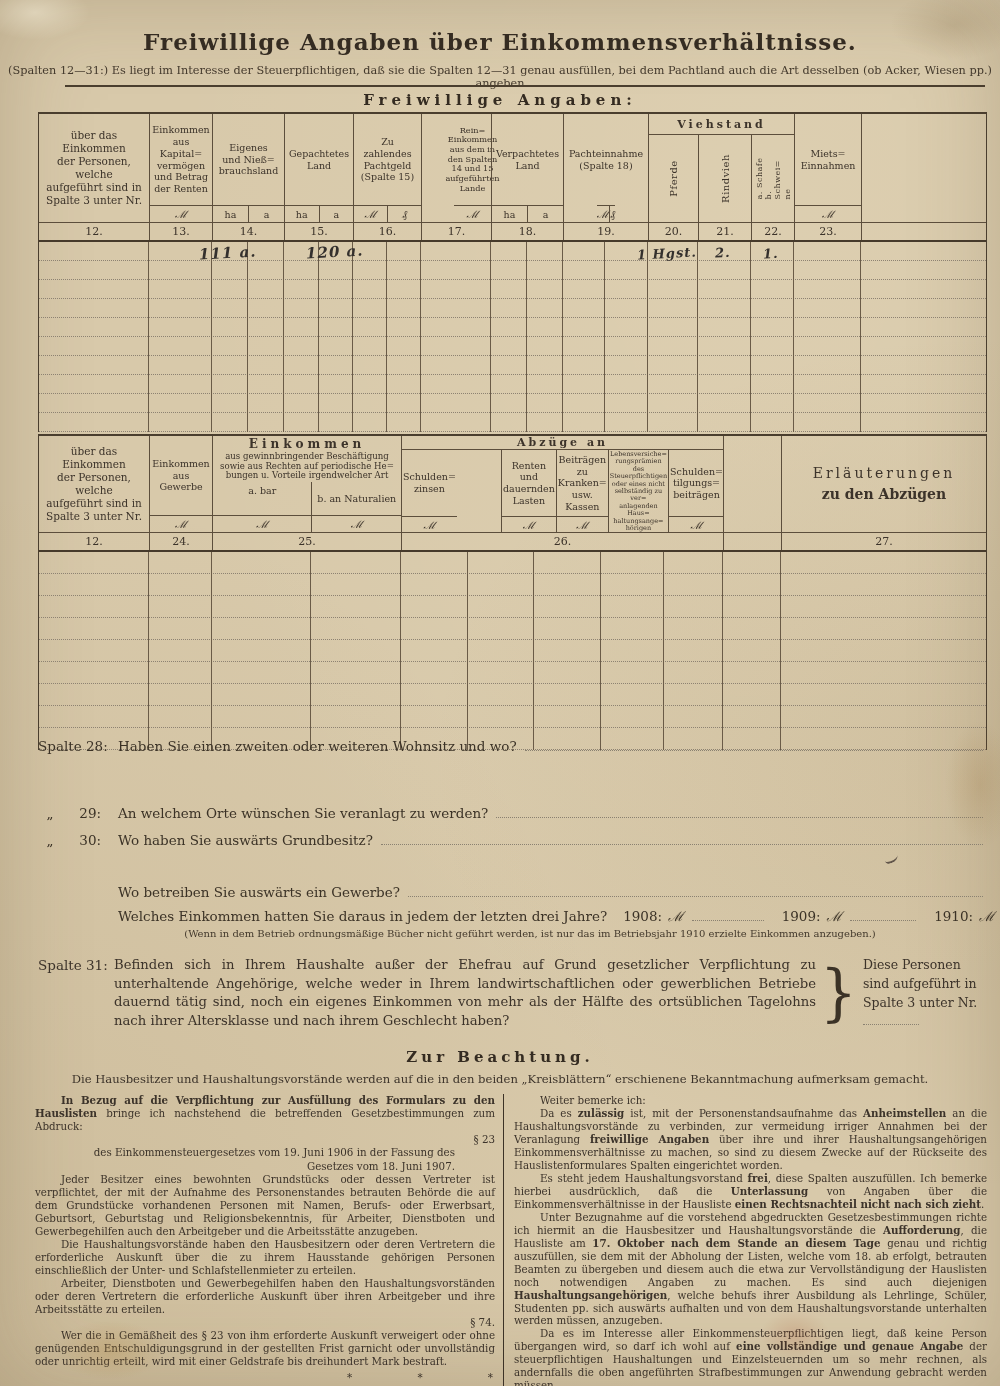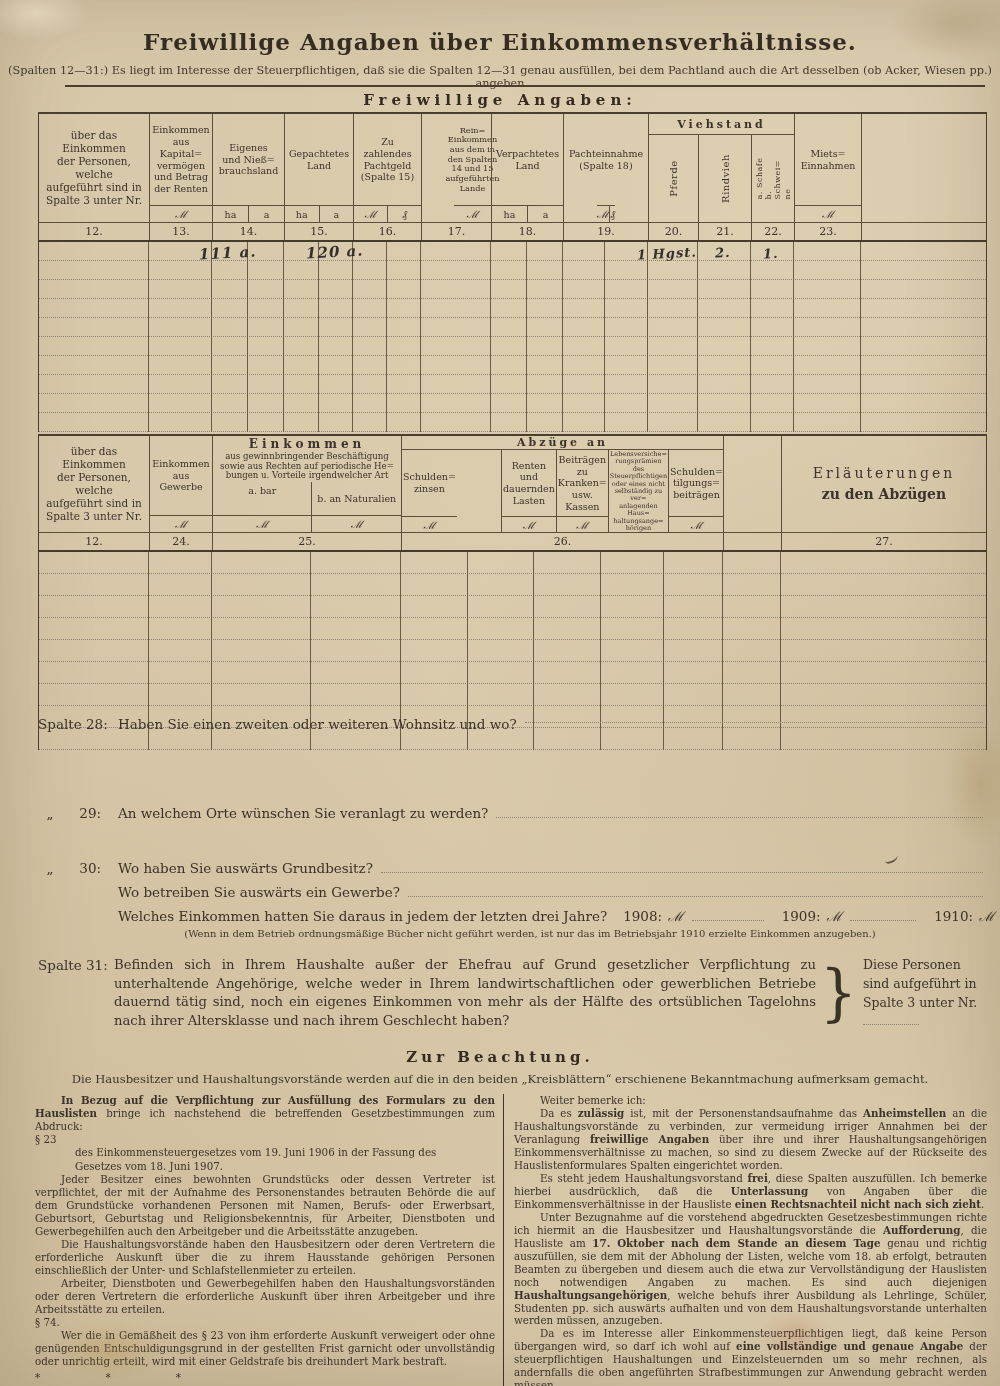--- a/index.html
+++ b/index.html
@@ -72,21 +72,21 @@
   .brace{font-size:58px;font-weight:normal;color:#3b3226;transform:scaleY(1.05);line-height:0.9;flex:none;}
   .q31note{font-size:12.5px;line-height:1.5;margin-left:6px;}
   .nrfill{display:inline-block;width:56px;border-bottom:1.4px dotted #8a8171;height:12px;}
 
   .notice-head{left:0;right:0;top:1048px;text-align:center;font-size:15px;font-weight:bold;letter-spacing:4px;color:#342b21;}
   .notice-intro{left:20px;right:20px;top:1072px;text-align:center;font-size:11.6px;}
   .cols{position:absolute;left:35px;top:1094px;width:952px;display:flex;align-items:stretch;}
   .colL{width:468px;flex:none;padding-right:8px;box-sizing:border-box;}
   .colR{flex:1;border-left:1.6px solid #3c3226;padding-left:10px;box-sizing:border-box;}
   .cols p{margin:0;font-size:10.3px;line-height:1.26;text-align:justify;text-indent:26px;}
-  .cols .ctr{text-align:left;font-size:10.3px;line-height:1.3;}
+  .cols .ctr{text-align:right;font-size:10.3px;line-height:1.3;}
   .cols .ctr.para{padding:0 40px;}
   .ast{letter-spacing:2px;margin-top:3px;white-space:pre;}
 
   .stain{position:absolute;border-radius:50%;pointer-events:none;}
   .stain1{left:945px;top:720px;width:70px;height:130px;background:radial-gradient(ellipse,rgba(150,110,55,0.20),transparent 70%);}
   .stain2{left:884px;top:853px;width:14px;height:8px;border-bottom:2.5px solid rgba(60,50,45,0.75);border-radius:0 0 60% 40%;transform:rotate(-20deg);}
   .stain3{left:55px;top:1320px;width:110px;height:60px;background:radial-gradient(ellipse,rgba(175,130,55,0.25),transparent 70%);}
   .stain4{left:760px;top:1310px;width:70px;height:50px;background:radial-gradient(ellipse,rgba(165,70,35,0.18),transparent 70%);}
   .stain5{left:890px;top:-10px;width:130px;height:70px;background:radial-gradient(ellipse,rgba(110,85,45,0.18),transparent 70%);}
   .stain6{left:-20px;top:-15px;width:110px;height:55px;background:radial-gradient(ellipse,rgba(240,232,210,0.55),transparent 70%);}
@@ -366,31 +366,31 @@
         <div class="vline" style="left: 361px;"></div>
         <div class="vline" style="left: 428px;"></div>
         <div class="vline" style="left: 494px;"></div>
         <div class="vline" style="left: 561px;"></div>
         <div class="vline" style="left: 624px;"></div>
         <div class="vline" style="left: 683px;"></div>
         <div class="vline" style="left: 741px;"></div>
       </div>
   </div>
 
-  <div class="qrow" style="top:716px;align-items:center;">
+  <div class="qrow" style="top:738px;">
     <span class="qlbl">Spalte 28:</span>
     <span class="qtxt">Haben Sie einen zweiten oder weiteren Wohnsitz und wo?</span>
     <span class="qfill"></span>
   </div>
   <div class="qrow" style="top:805px;">
     <span class="qlbl">  „      29:</span>
     <span class="qtxt">An welchem Orte wünschen Sie veranlagt zu werden?</span>
     <span class="qfill"></span>
   </div>
-  <div class="qrow" style="top:860px;">
+  <div class="qrow" style="top:832px;">
     <span class="qlbl">  „      30:</span>
     <span class="qtxt">Wo haben Sie auswärts Grundbesitz?</span>
     <span class="qfill"></span>
   </div>
   <div class="qrow" style="top:884px;">
     <span class="qlbl"></span>
     <span class="qtxt">Wo betreiben Sie auswärts ein Gewerbe?</span>
     <span class="qfill"></span>
   </div>
   <div class="qrow" style="top:907px;">

